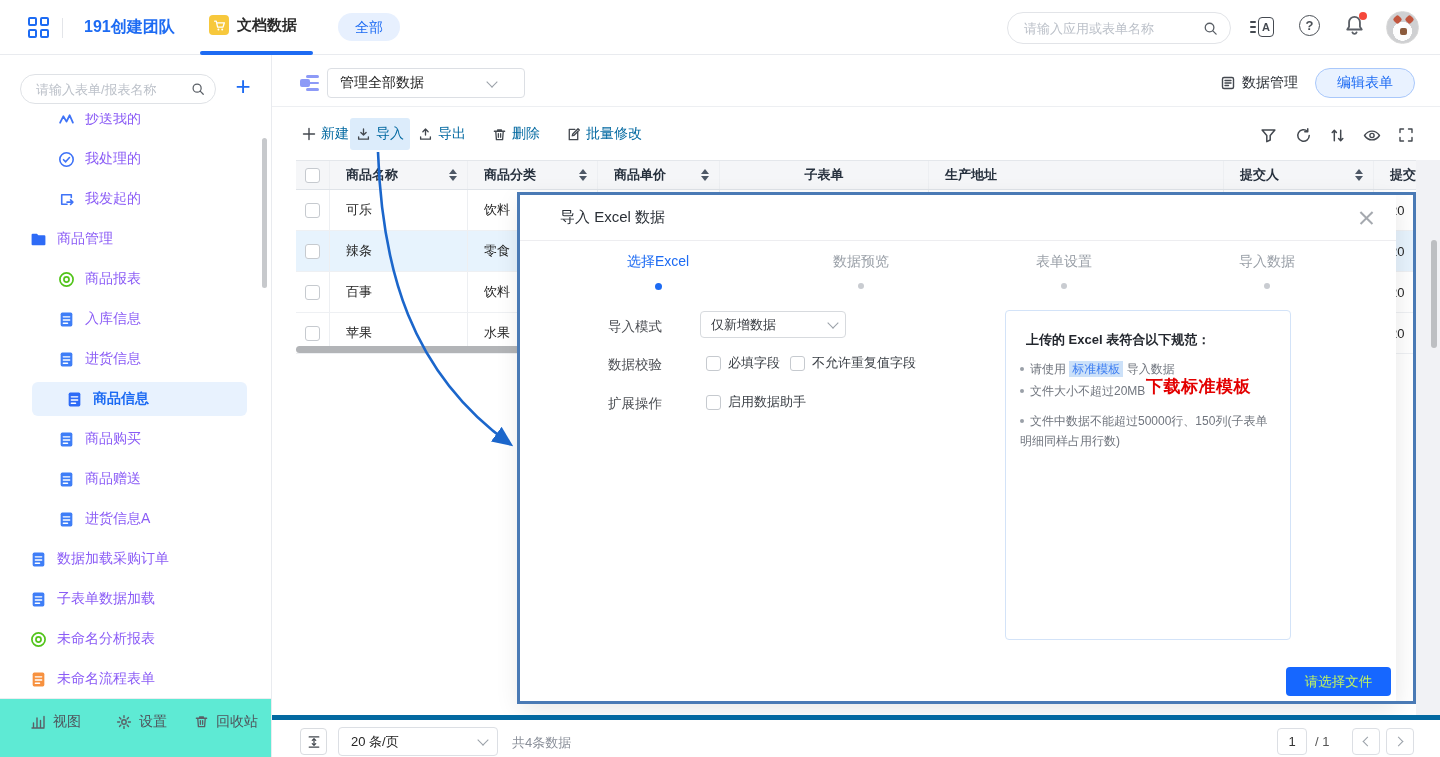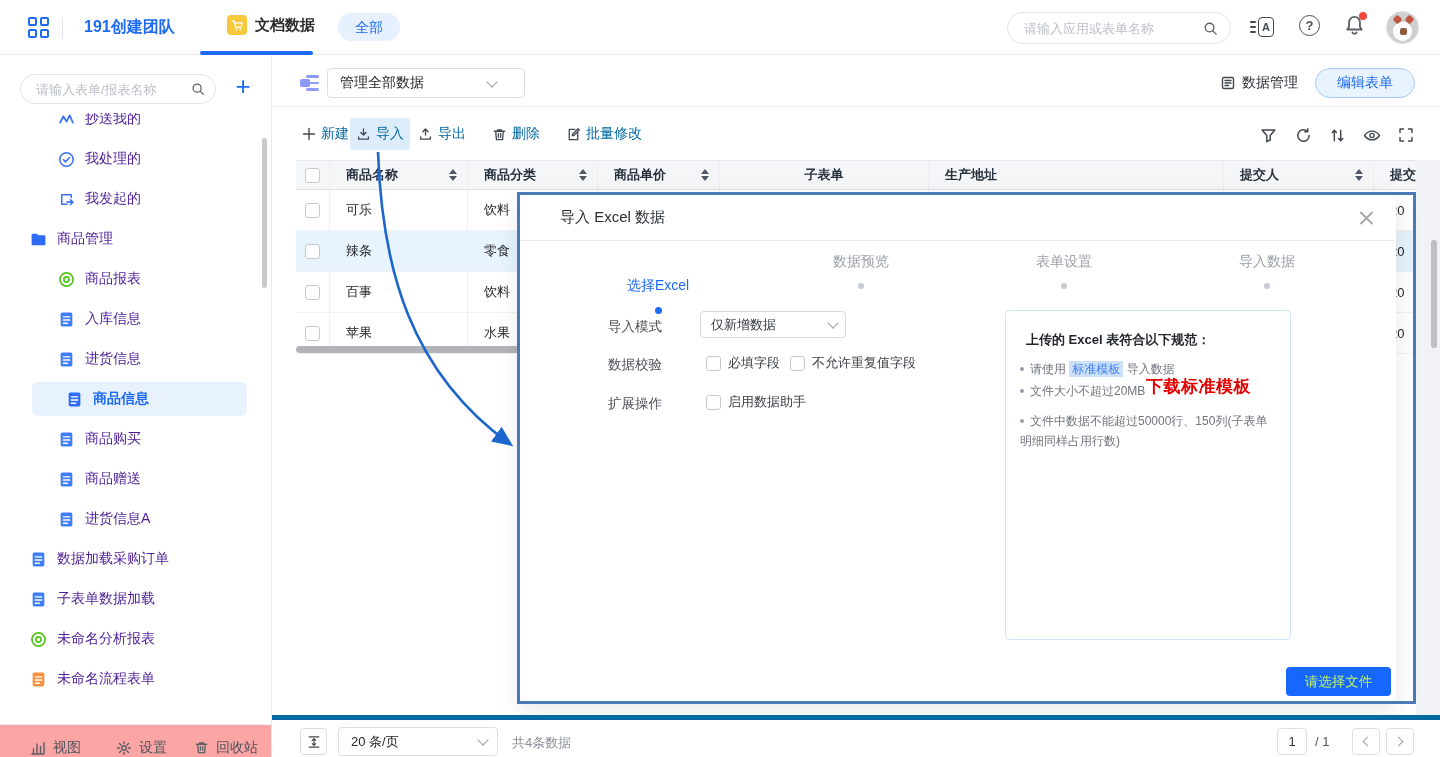--- a/index.html
+++ b/index.html
@@ -7,21 +7,21 @@
   #page { position:relative; width:1440px; height:757px; overflow:hidden; background:#fff;
           font-family:"Liberation Sans","DejaVu Sans",sans-serif; font-size:13px; color:#262626; }
   .abs { position:absolute; }
 
   
   .topbar { position:absolute; left:0; top:0; width:1440px; height:55px; background:#fff; border-bottom:1px solid #e9ebef; z-index:4; }
   .apps-grid { left:28px; top:17px; width:21px; height:21px; display:grid; grid-template-columns:9px 9px; grid-template-rows:9px 9px; gap:3px; }
   .apps-grid span { border:2px solid #1d6bf3; border-radius:2px; }
   .top-divider { left:62px; top:18px; width:1px; height:20px; background:#e3e5e9; }
   .team-name { left:84px; top:17px; font-size:16px; font-weight:bold; color:#1d6bf3; }
-  .app-tab { left:209px; top:15px; display:flex; align-items:center; gap:8px; cursor:pointer;margin-left:18px; }
+  .app-tab { left:209px; top:15px; display:flex; align-items:center; gap:8px; cursor:pointer; }
   .cart-box { width:20px; height:20px; background:#f7c83c; border-radius:4px; display:flex; align-items:center; justify-content:center; }
   .app-tab-label { font-size:15px; color:#2b2b2b; font-weight:bold; }
   .tab-underline { left:200px; top:51px; width:113px; height:4px; background:#1d6bf3; border-radius:2px; }
   .filter-pill { left:338px; top:13px; height:28px; padding:0 17px; line-height:28px; background:#e7f0fe; color:#1d6bf3; border-radius:14px; font-size:14px; }
   .top-search { left:1007px; top:12px; width:224px; height:32px; border:1px solid #e2e4e8; border-radius:16px; display:flex; align-items:center; padding:0 12px 0 16px; }
   .top-search input { border:none; outline:none; flex:1; font-size:13px; color:#333; background:transparent; font-family:inherit; }
   .top-search input::placeholder { color:#bcc1c9; }
   .ic { stroke:#43484f; fill:none; stroke-width:1.4; stroke-linecap:round; stroke-linejoin:round; }
   .ic-gray { stroke:#5a5f66; }
   .translate-box { left:1250px; top:15px; width:24px; height:24px; display:flex; align-items:center; }
@@ -37,30 +37,30 @@
   .av-ear2 { left:19px; top:4px; background:#c2563e; transform:rotate(45deg); }
   .av-patch { left:13px; top:16px; width:9px; height:6px; background:#8c5b3c; border-radius:3px; position:absolute; }
 
   
   .sidebar { position:absolute; left:0; top:55px; width:272px; height:702px; background:#fff; border-right:1px solid #e9ebef; z-index:3; }
   .side-search { position:absolute; left:20px; top:19px; width:196px; height:30px; border:1px solid #dfe2e6; border-radius:15px; display:flex; align-items:center; padding:0 10px 0 15px; }
   .side-search input { border:none; outline:none; flex:1; width:120px; font-size:13px; background:transparent; font-family:inherit; }
   .side-search input::placeholder { color:#bcc1c9; }
   .side-add { position:absolute; left:228px; top:16px; width:30px; height:32px; color:#1d6bf3; font-size:26px; font-weight:400; text-align:center; line-height:30px; cursor:pointer; }
   .side-list { position:absolute; left:0; top:58px; right:0; bottom:46px; overflow:hidden; }
-  .s-item { position:relative; height:40px; display:flex; align-items:center; gap:10px; font-size:14px; color:#4c1d95; cursor:pointer; }
+  .s-item { position:relative; height:40px; display:flex; align-items:center; gap:10px; font-size:14px; color:#8b5cf6; cursor:pointer; }
   .s-item.first { margin-top:-14px; }
   .s-item.lv0 { padding-left:30px; }
   .s-item.lv1 { padding-left:58px; }
   .s-item .sicon { width:17px; height:17px; flex:0 0 17px; }
   .s-item.selected::before { content:""; position:absolute; left:24px; right:24px; top:3px; bottom:3px; background:#e8f2fe; border-radius:6px; }
   .s-item.selected { color:#1d6bf3; font-weight:bold;margin-left:8px; }
   .s-item > * { position:relative; }
   .side-thumb { position:absolute; right:4px; top:83px; width:5px; height:150px; background:#c7c9cc; border-radius:3px; }
-  .side-footer { position:absolute; left:0; right:0; bottom:0; height:33px; border-top:1px solid #ededf0; background:#fca5a5;text-align:right; }
+  .side-footer { position:absolute; left:0; right:0; bottom:0; height:59px; border-top:1px solid #ededf0; background:#5eead4;text-align:right; }
   .sf-item { position:absolute; top:0; height:45px; display:flex; align-items:center; gap:7px; font-size:14px; color:#4f545b; cursor:pointer; }
 
   
   .main { position:absolute; left:272px; top:55px; right:0; bottom:0; background:#fff; }
   .collapse-ic { left:28px; top:20px; width:19px; height:16px; }
   .collapse-ic i { position:absolute; height:2.5px; background:#8d9af7; border-radius:2px; }
   .collapse-ic .b1 { left:6px; top:0; width:13px; }
   .collapse-ic .b2 { left:8px; top:6.5px; width:11px; }
   .collapse-ic .b3 { left:6px; top:13px; width:13px; }
   .collapse-ic .arr { position:absolute; left:0; top:4px; width:0; height:0; border:4px solid transparent; border-right:6px solid #8d9af7; }
@@ -105,21 +105,21 @@
   
   .modal { position:absolute; left:520px; top:195px; width:876px; height:508px; background:#fff; z-index:5; box-shadow:0 6px 24px rgba(0,0,0,.10); }
   .m-title { position:absolute; left:40px; top:13px; font-size:15px; color:#2a2f36; }
   .m-close { position:absolute; right:18px; top:12px; width:22px; height:22px; cursor:pointer; }
   .m-close i { position:absolute; left:2px; top:10px; width:17px; height:1.8px; background:#a5a9af; }
   .m-close .x1 { transform:rotate(45deg); } .m-close .x2 { transform:rotate(-45deg); }
   .m-div { position:absolute; left:0; right:0; top:45px; height:1px; background:#ededf0; }
   .step { position:absolute; top:58px; width:140px; text-align:center; }
   .step .lbl { font-size:14px; color:#9aa0a8; }
   .step .dot { width:6px; height:6px; border-radius:50%; background:#c9ccd1; margin:12px auto 0; }
-  .step.active .lbl { color:#1d6bf3;margin-top:24px; }
+  .step.active .lbl { color:#1d6bf3; }
   .step.active .dot { width:7px; height:7px; background:#1d6bf3; }
   .f-label { position:absolute; left:88px; font-size:13.5px; color:#4c4f54; }
   .f-select { position:absolute; left:180px; top:116px; width:146px; height:27px; border:1px solid #d7dade; border-radius:4px; display:flex; align-items:center; padding:0 8px 0 10px; font-size:13px; color:#33373d; cursor:pointer; }
   .cbx-item { position:absolute; display:flex; align-items:center; gap:7px; font-size:13px; color:#3a3f45; cursor:pointer; }
   .info-panel { position:absolute; left:485px; top:115px; width:286px; height:330px; border:1px solid #d3e3f8; border-radius:4px; background:#fff; }
   .ip-title { position:absolute; left:20px; top:20px; font-size:13px; font-weight:bold; color:#23272e; }
   .ip-li { position:absolute; left:14px; font-size:12px; color:#70757e; line-height:20px; width:256px; }
   .ip-li b.dot { display:inline-block; width:4px; height:4px; background:#9aa0a8; border-radius:50%; margin:0 6px 2px 0; }
   .tpl-link { color:#3f7ff2; background:#cce1f9; padding:1px 3px; cursor:pointer; }
   .file-btn { position:absolute; left:766px; top:472px; width:105px; height:29px; background:#1667ff; border-radius:4px; color:#bef264; font-size:13.5px; display:flex; align-items:center; justify-content:center; cursor:pointer; }

